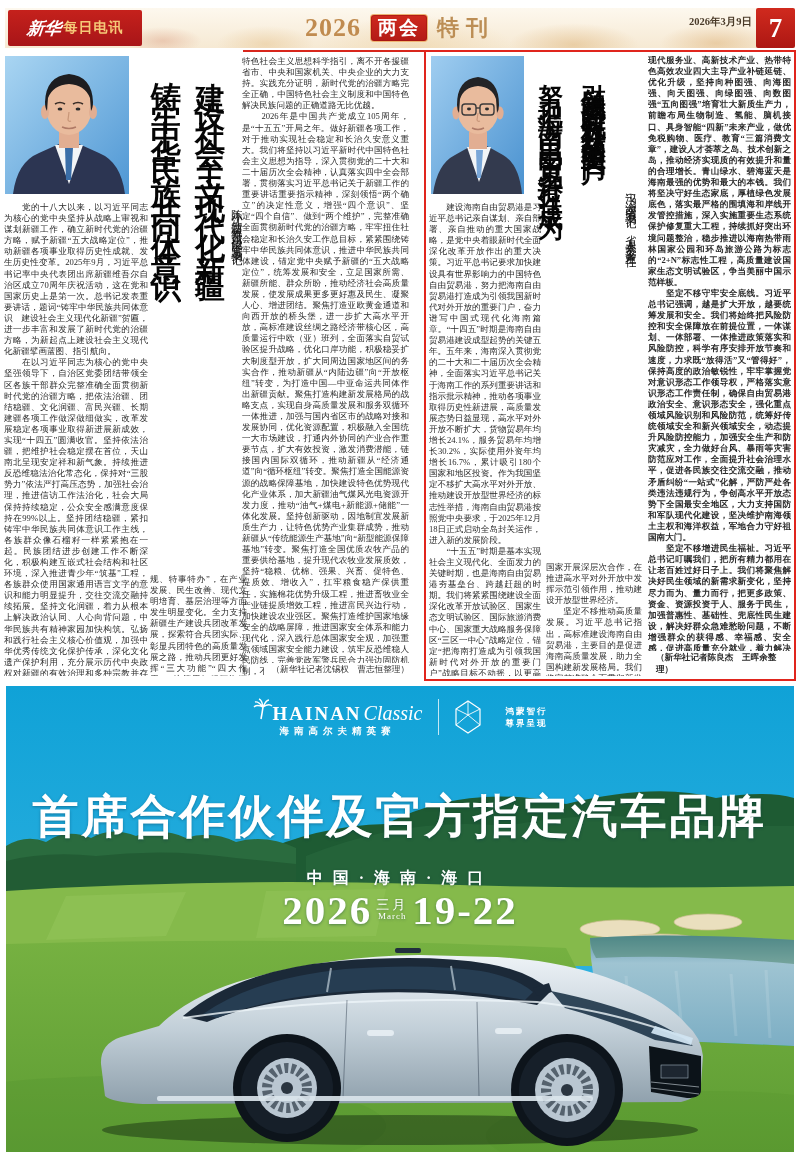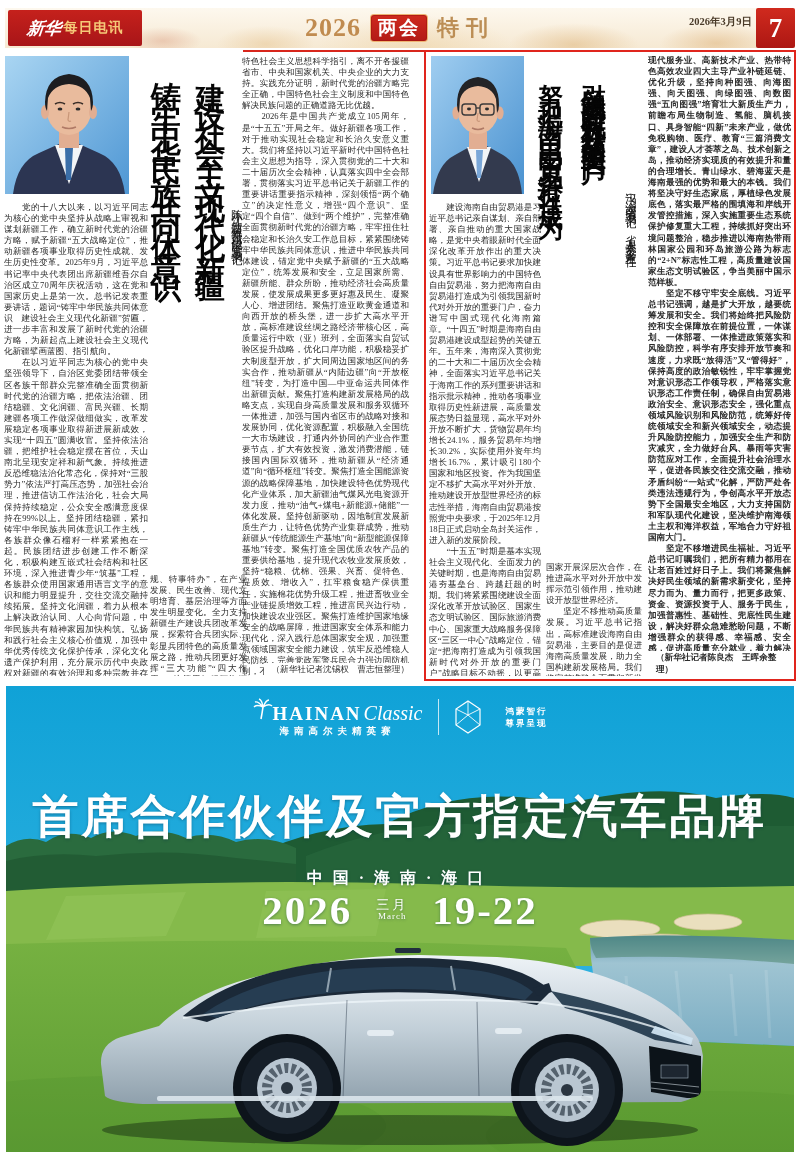--- a/index.html
+++ b/index.html
@@ -55,21 +55,21 @@
   .hainanlogo .en .scr{font-size:20px;font-style:italic;margin-left:2px;}
   .hainanlogo .cn{font-size:9.5px;letter-spacing:5px;margin-top:4px;font-weight:bold;}
   .logodivider{width:1px;height:36px;background:rgba(255,255,255,.75);}
   .partnerlogo{display:flex;align-items:center;gap:8px;}
   .partnertext{font-size:8.5px;letter-spacing:2px;line-height:1.5;font-weight:bold;text-align:left;margin-left:16px;}
   .adline1{top:70px;font-size:26px;font-weight:bold;letter-spacing:2px;}
   .adline2{top:100px;font-size:46px;font-weight:bold;letter-spacing:3px;}
   .adloc{top:182px;font-size:16px;letter-spacing:10px;font-weight:bold;}
   .addate{position:absolute;left:0;top:200px;width:100%;display:flex;align-items:center;justify-content:center;color:#fff;text-shadow:0 1px 3px rgba(0,45,70,.4);}
   .addate .bignum{font-size:41px;font-weight:bold;letter-spacing:2px;}
-  .addate .midstack{display:flex;flex-direction:column;align-items:center;margin:0 24px;line-height:1.05;}
+  .addate .midstack{display:flex;flex-direction:column;align-items:center;margin:0 4px;line-height:1.05;}
   .addate .midstack .cn{font-size:13px;letter-spacing:3px;}
   .addate .midstack .en{font-size:9px;letter-spacing:1px;}
 </style>
 </head>
 <body>
 
 <div class="abs banner">
   <div class="abs masthead" style="left:3px;top:2px;">
     <span class="script">新华</span>
     <span class="rest">每日电讯</span>

